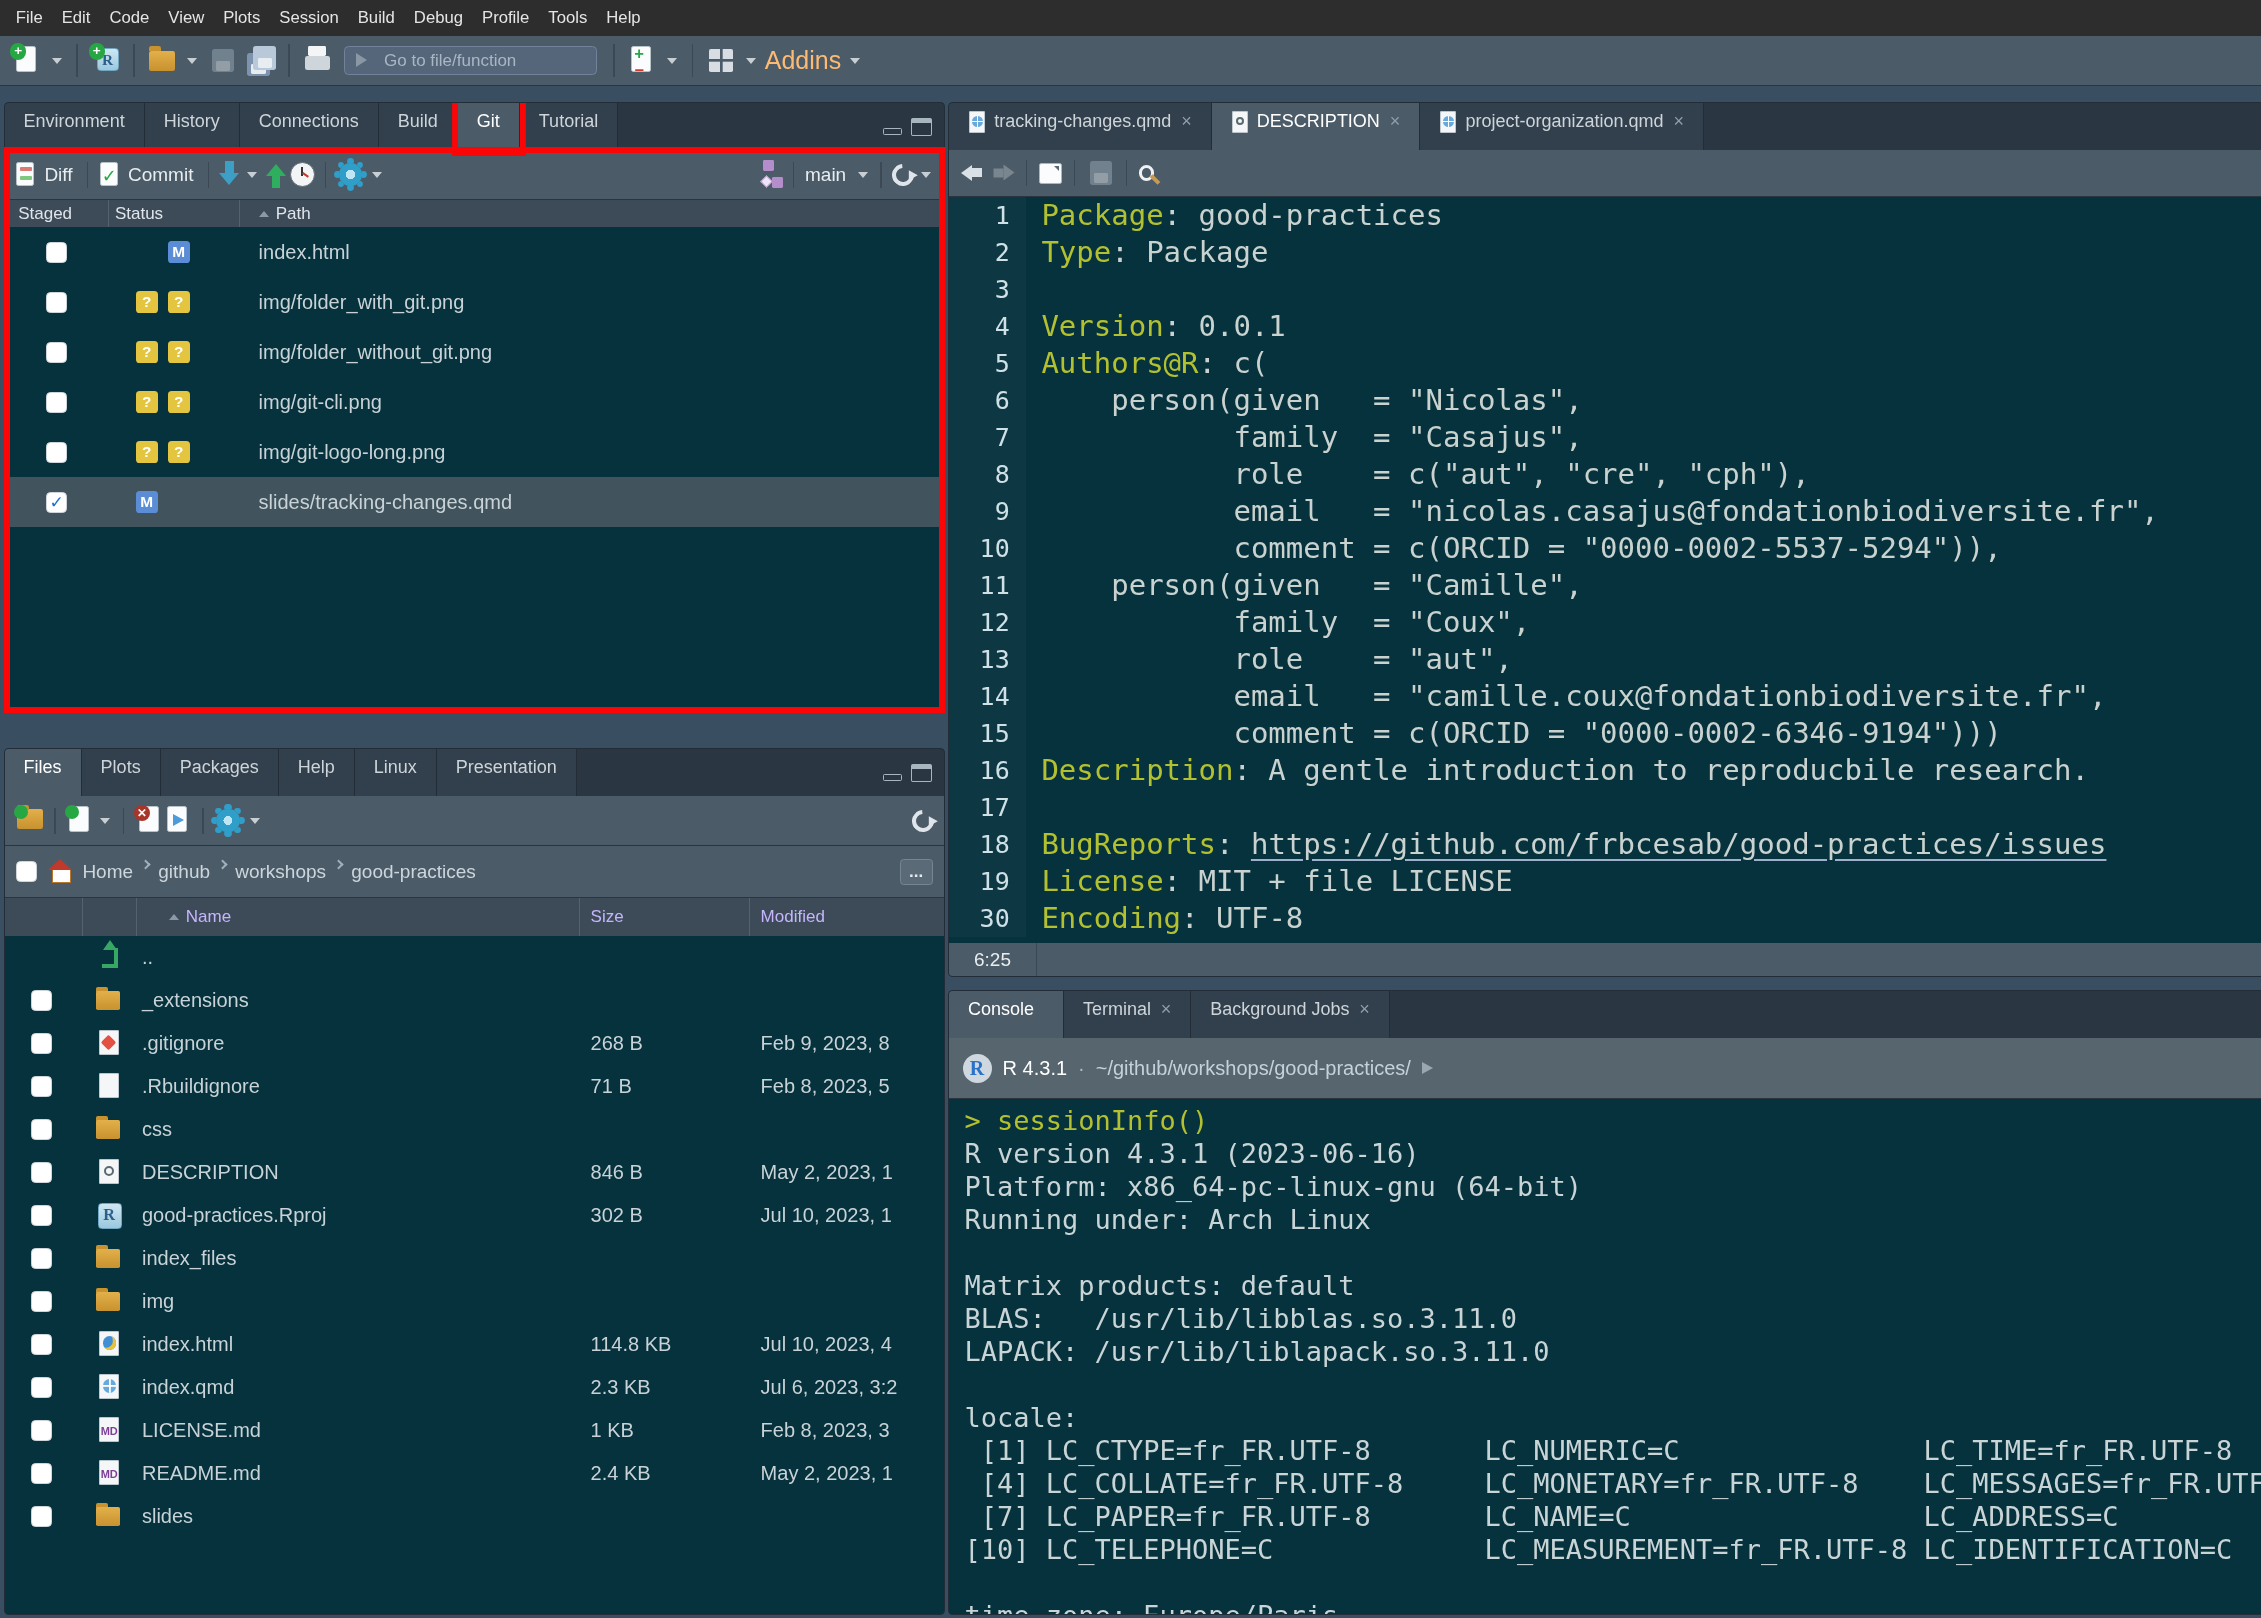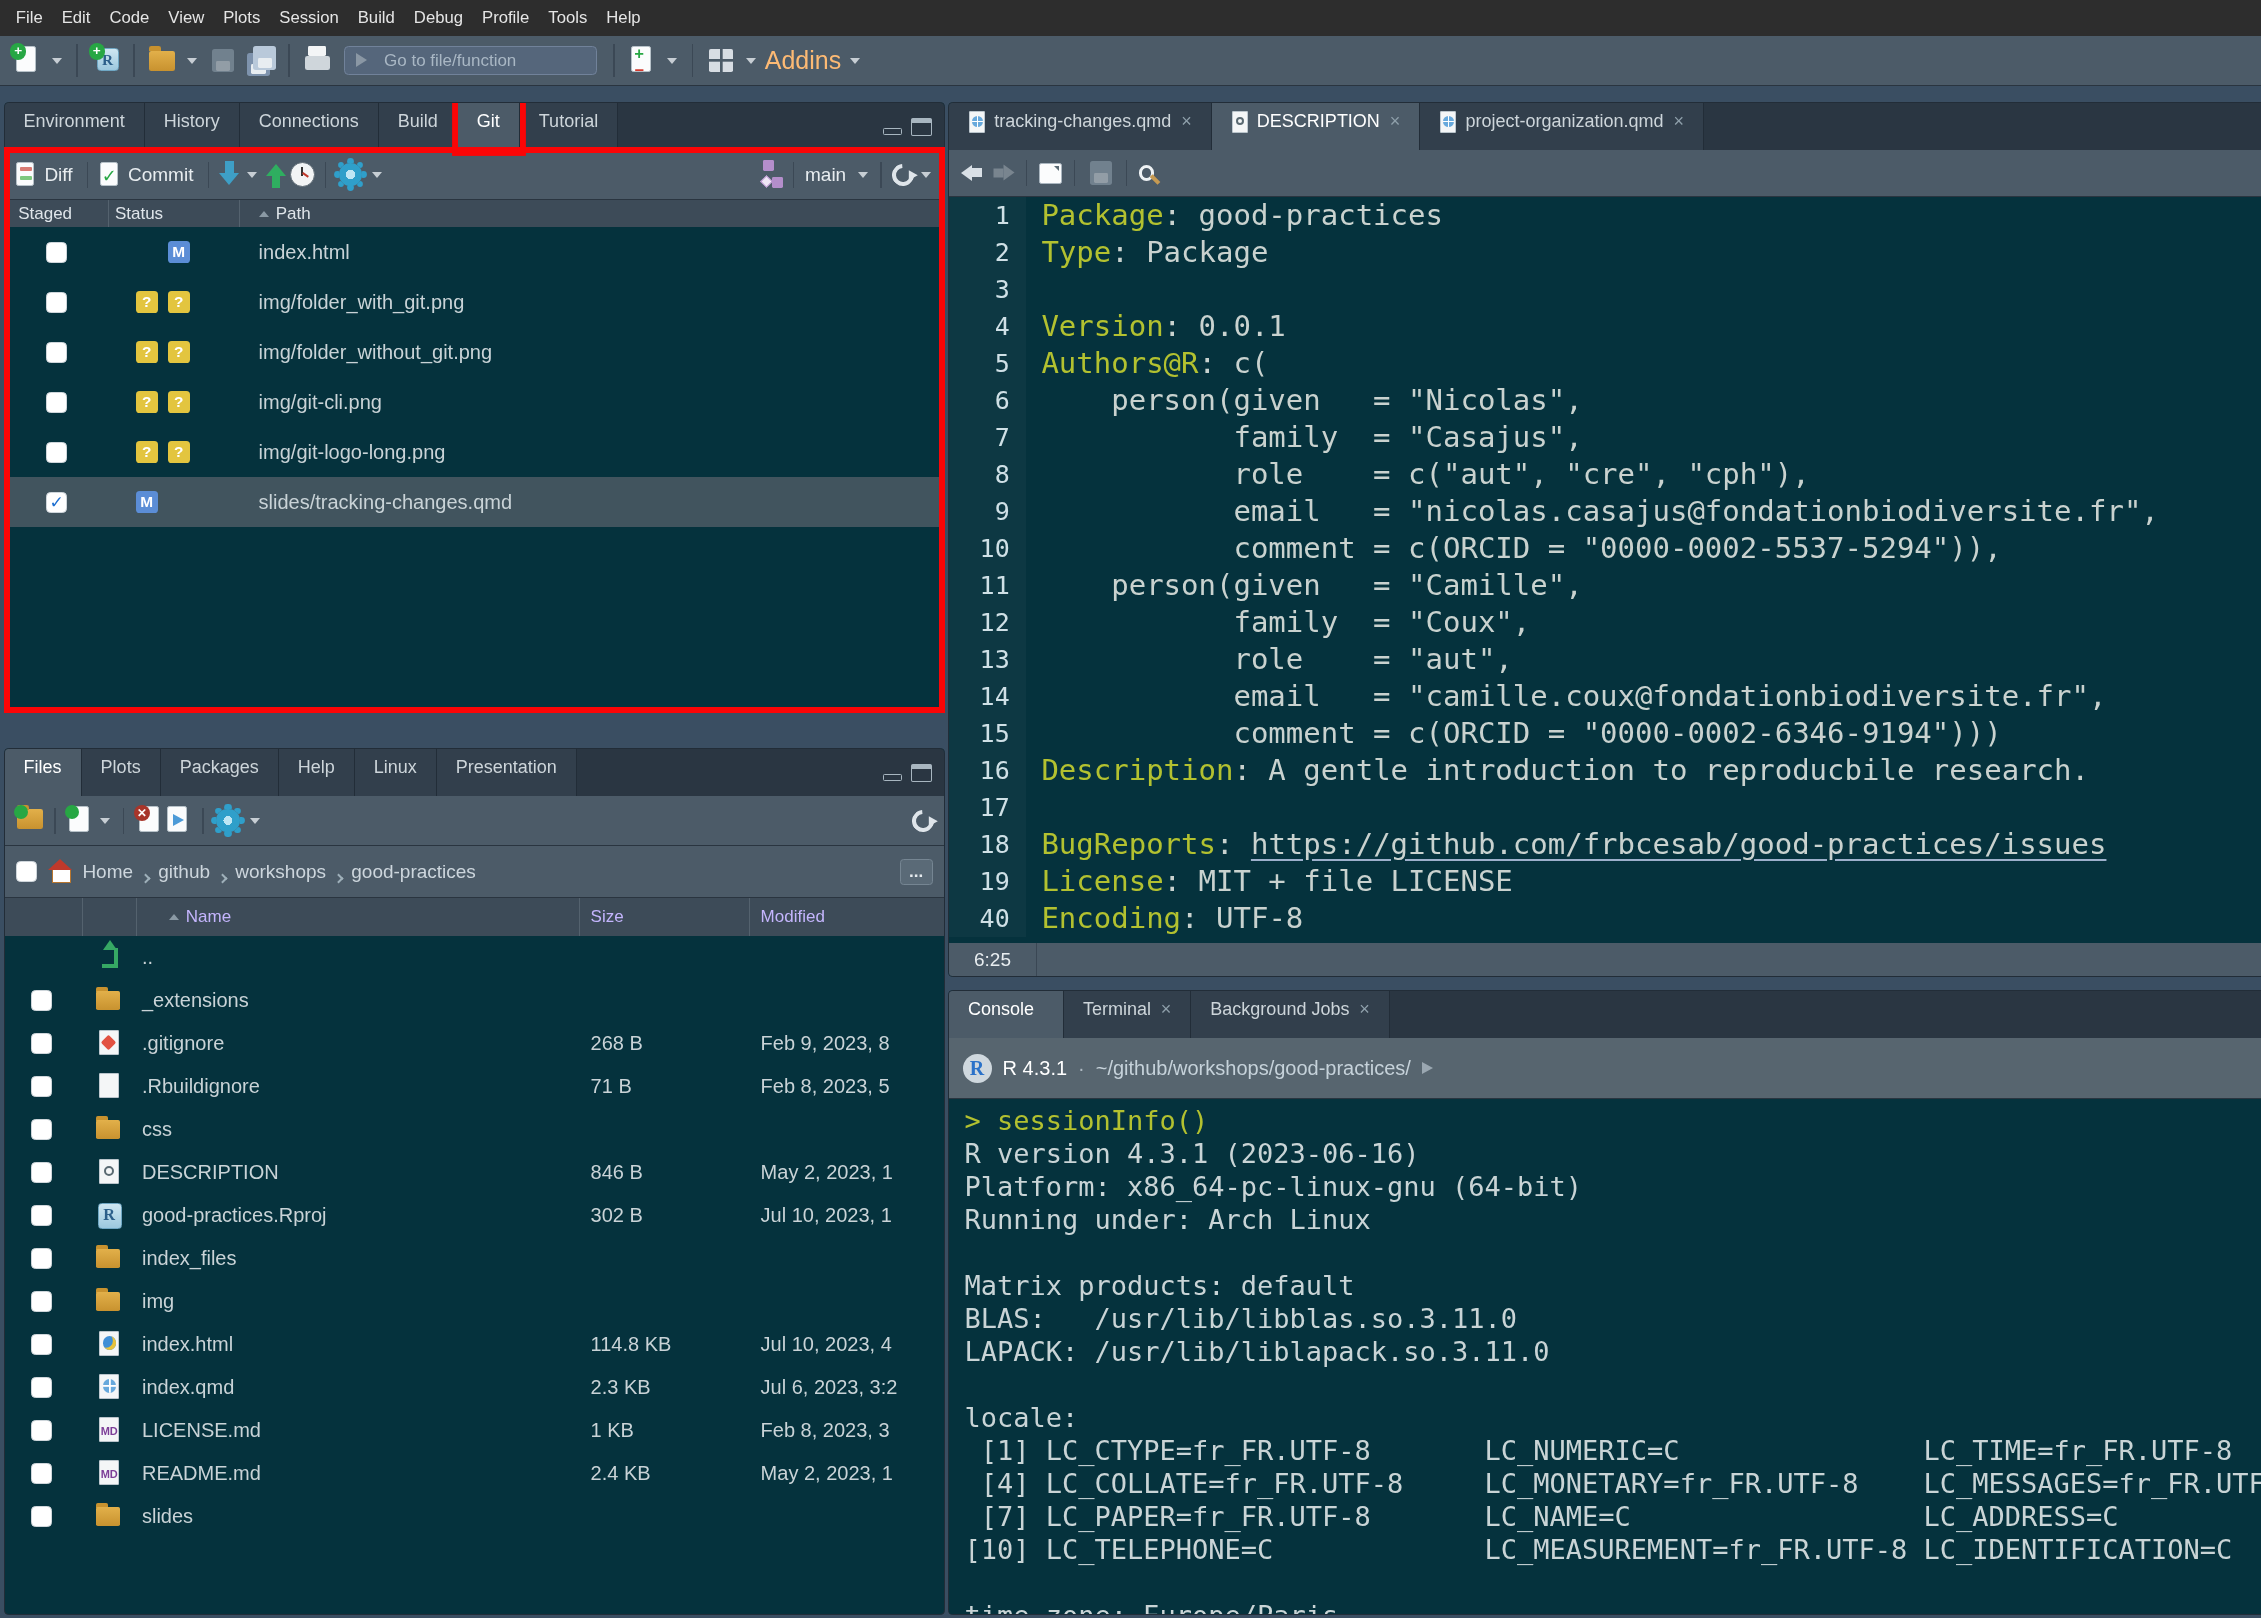--- a/index.html
+++ b/index.html
@@ -135,21 +135,21 @@
   
   #filesPanel{left:3.6px;top:748px;width:941px;height:867px}
   .crumbbar{height:52px;background:var(--chrome);display:flex;align-items:center;padding:0 11px;
     border-bottom:0.9px solid #2a3540;font-size:19px;color:#cdd6dd}
   .home{position:relative;width:25px;height:24.4px;flex:none;margin:0 9px 0 11.8px}
   .home::before{content:"";position:absolute;left:0;top:0;width:0;height:0;border-left:12.7px solid transparent;
     border-right:12.7px solid transparent;border-bottom:11px solid #c0392b}
   .home::after{content:"";position:absolute;left:4.1px;top:11px;width:17px;height:11.8px;background:#fff;
     border:1.4px solid #b8762f;border-top:none}
   .crumbs{display:flex;align-items:center}
-  .crumbs>span{display:flex;align-items:flex-end}
+  .crumbs>span{display:flex;align-items:flex-start}
   .chev{width:7.2px;height:7.2px;border-right:2.3px solid #9fb0ba;border-top:2.3px solid #9fb0ba;
     transform:rotate(45deg);margin:0 9px;flex:none}
   .crumbs>span:nth-of-type(1) .chev{display:none}
   .more{width:33px;height:26px;background:#5a6a77;border:0.9px solid #758592;border-radius:3.6px;color:#e6ebef;
     display:flex;align-items:center;justify-content:center;font:bold 17px "Liberation Sans",sans-serif;flex:none}
   .fhdr{height:38px;background:var(--hdr);display:flex;align-items:center;font-size:17px;color:#c4b5fd}
   .fhdr .h0{width:78px;height:100%;border-right:0.9px solid #54626e}
   .fhdr .h1{width:54px;height:100%;border-right:0.9px solid #54626e}
   .fhdr .h2{flex:1;display:flex;align-items:center;padding-left:32px;height:100%;border-right:0.9px solid #54626e}
   .fhdr .h3{width:170px;padding-left:11px;height:100%;border-right:0.9px solid #54626e;display:flex;align-items:center}
@@ -861,21 +861,21 @@
             <span class="ln">18</span>
             <span class="code"><span class="k">BugReports</span><span>: </span><span class="lnk">https://github.com/frbcesab/good-practices/issues</span></span>
           </div>
 
           <div class="cl">
             <span class="ln">19</span>
             <span class="code"><span class="k">License</span><span>: MIT + file LICENSE</span><span class="lnk"></span></span>
           </div>
 
           <div class="cl">
-            <span class="ln">40</span>
+            <span class="ln">30</span>
             <span class="code"><span class="k">Encoding</span><span>: UTF-8</span><span class="lnk"></span></span>
           </div>
         </div>
 
     </div>
     <div class="statusbar">
       <span class="cur">6:25</span>
       <span class="mid"></span>
 
     </div>

